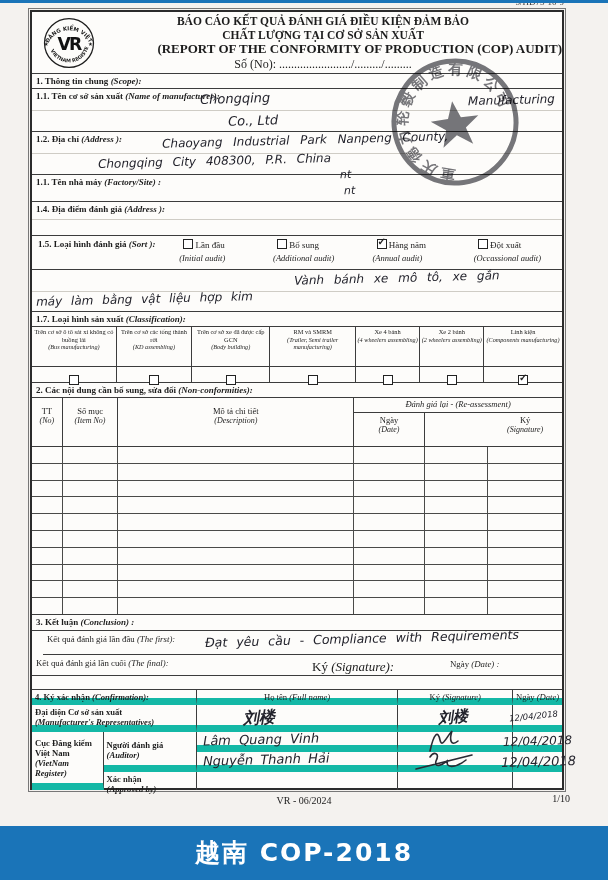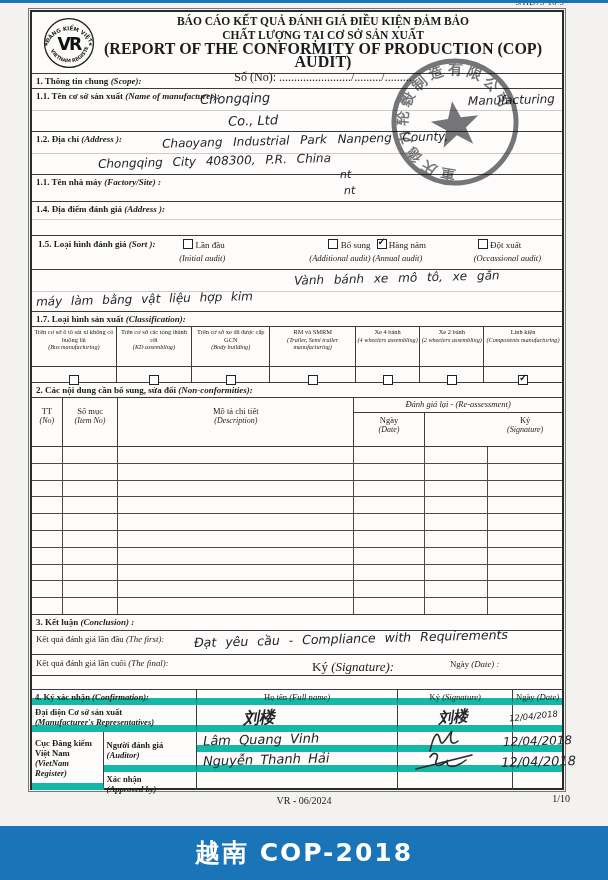--- a/index.html
+++ b/index.html
@@ -13,21 +13,21 @@
   .le{font-style:italic;}
   .ml{position:absolute;left:0;right:0;top:50%;border-top:1px solid #cfccc5;}
   .hw{position:absolute;font-family:"DejaVu Sans",sans-serif;font-style:italic;color:#23232c;white-space:nowrap;transform:rotate(-1.5deg);}
   .hws{font-family:"DejaVu Sans",sans-serif;font-style:italic;color:#23232c;white-space:nowrap;transform:skewX(-8deg);}
   .cb{display:inline-block;width:8px;height:8px;border:1.2px solid #222;position:relative;vertical-align:-1px;background:#fff;}
   .cb.checked::after{content:"✓";position:absolute;top:-4px;left:0px;font-size:10px;font-weight:bold;color:#222;}
   
   .hdr{height:62px;display:flex;align-items:flex-start;}
   .hdr-titles{flex:1;text-align:center;padding-top:3px;}
   .t1{font-weight:bold;font-size:11.5px;line-height:13.5px;}
-  .t3{font-weight:bold;font-size:16px;line-height:13px;}
+  .t3{font-weight:bold;font-size:13px;line-height:13px;text-align:right;}
   .so-line{font-size:12px;margin-top:2px;}
   .logo{position:absolute;left:8px;top:2px;}
   
   .opts{display:flex;font-size:9px;padding-left:6px;}
   .optlabel{font-weight:bold;width:152px;padding-top:3px;}
   .opt{text-align:left;padding-top:3px;margin-left:6px;}
   .opt .sub{display:block;font-style:italic;font-size:8.5px;margin-top:3px;margin-left:-4px;}
   
   .g17{display:grid;grid-template-columns:16% 14.2% 14.8% 16.1% 12.2% 12% 14.7%;grid-template-rows:40px 16px;height:56px;}
   .g17 .c{border-right:1px solid #3c3c3c;border-bottom:1px solid #3c3c3c;font-size:6.4px;text-align:center;padding:1px 1px 0 1px;line-height:7.6px;box-sizing:border-box;overflow:hidden;}
@@ -128,21 +128,21 @@
     </div>
 
     <div class="row" style="height:34px;">
       <div class="opts">
         <div class="optlabel"><span>1.5. Loại hình đánh giá</span> <span class="le">(Sort ):</span></div>
         <div class="opt" style="width:96px;">
           <span class="cb"></span>
           <span>Lần đầu</span>
           <span class="sub">(Initial audit)</span>
         </div>
-        <div class="opt" style="width:102px;text-align:right;">
+        <div class="opt" style="width:102px;">
           <span class="cb"></span>
           <span>Bổ sung</span>
           <span class="sub">(Additional audit)</span>
         </div>
         <div class="opt" style="width:104px;">
           <span class="cb checked"></span>
           <span>Hàng năm</span>
           <span class="sub">(Annual audit)</span>
         </div>
         <div class="opt" style="width:92px;">
@@ -272,21 +272,21 @@
           <div class="nc nc3"></div>
           <div class="nc nc4"></div>
           <div class="nc nc5"></div>
           <div class="nc nc6"></div>
         </div>
     </div>
 
     <div class="row" style="height:16px;">
       <div class="lab"><span>3. Kết luận</span> <span class="le">(Conclusion) :</span></div>
     </div>
-    <div class="row" style="height:24px;">
+    <div class="row" style="height:24px;margin-left:11px;">
       <div class="s3lab"><span>Kết quả đánh giá lần đầu</span> <span class="le">(The first):</span></div>
       <span class="hw" style="left:162px;top:0px;font-size:12.5px;word-spacing:5px;">Đạt yêu cầu - Compliance with Requirements</span>
     </div>
     <div class="row" style="height:21px;">
       <div class="s3lab"><span>Kết quả đánh giá lần cuối</span> <span class="le">(The final):</span></div>
       <span style="position:absolute;left:280px;top:4px;font-size:13px;"><span>Ký</span> <span class="le">(Signature):</span></span>
       <span style="position:absolute;left:418px;top:4px;font-size:8.8px;"><span>Ngày</span> <span class="le">(Date) :</span></span>
     </div>
     <div class="row" style="height:14px;"></div>
 

